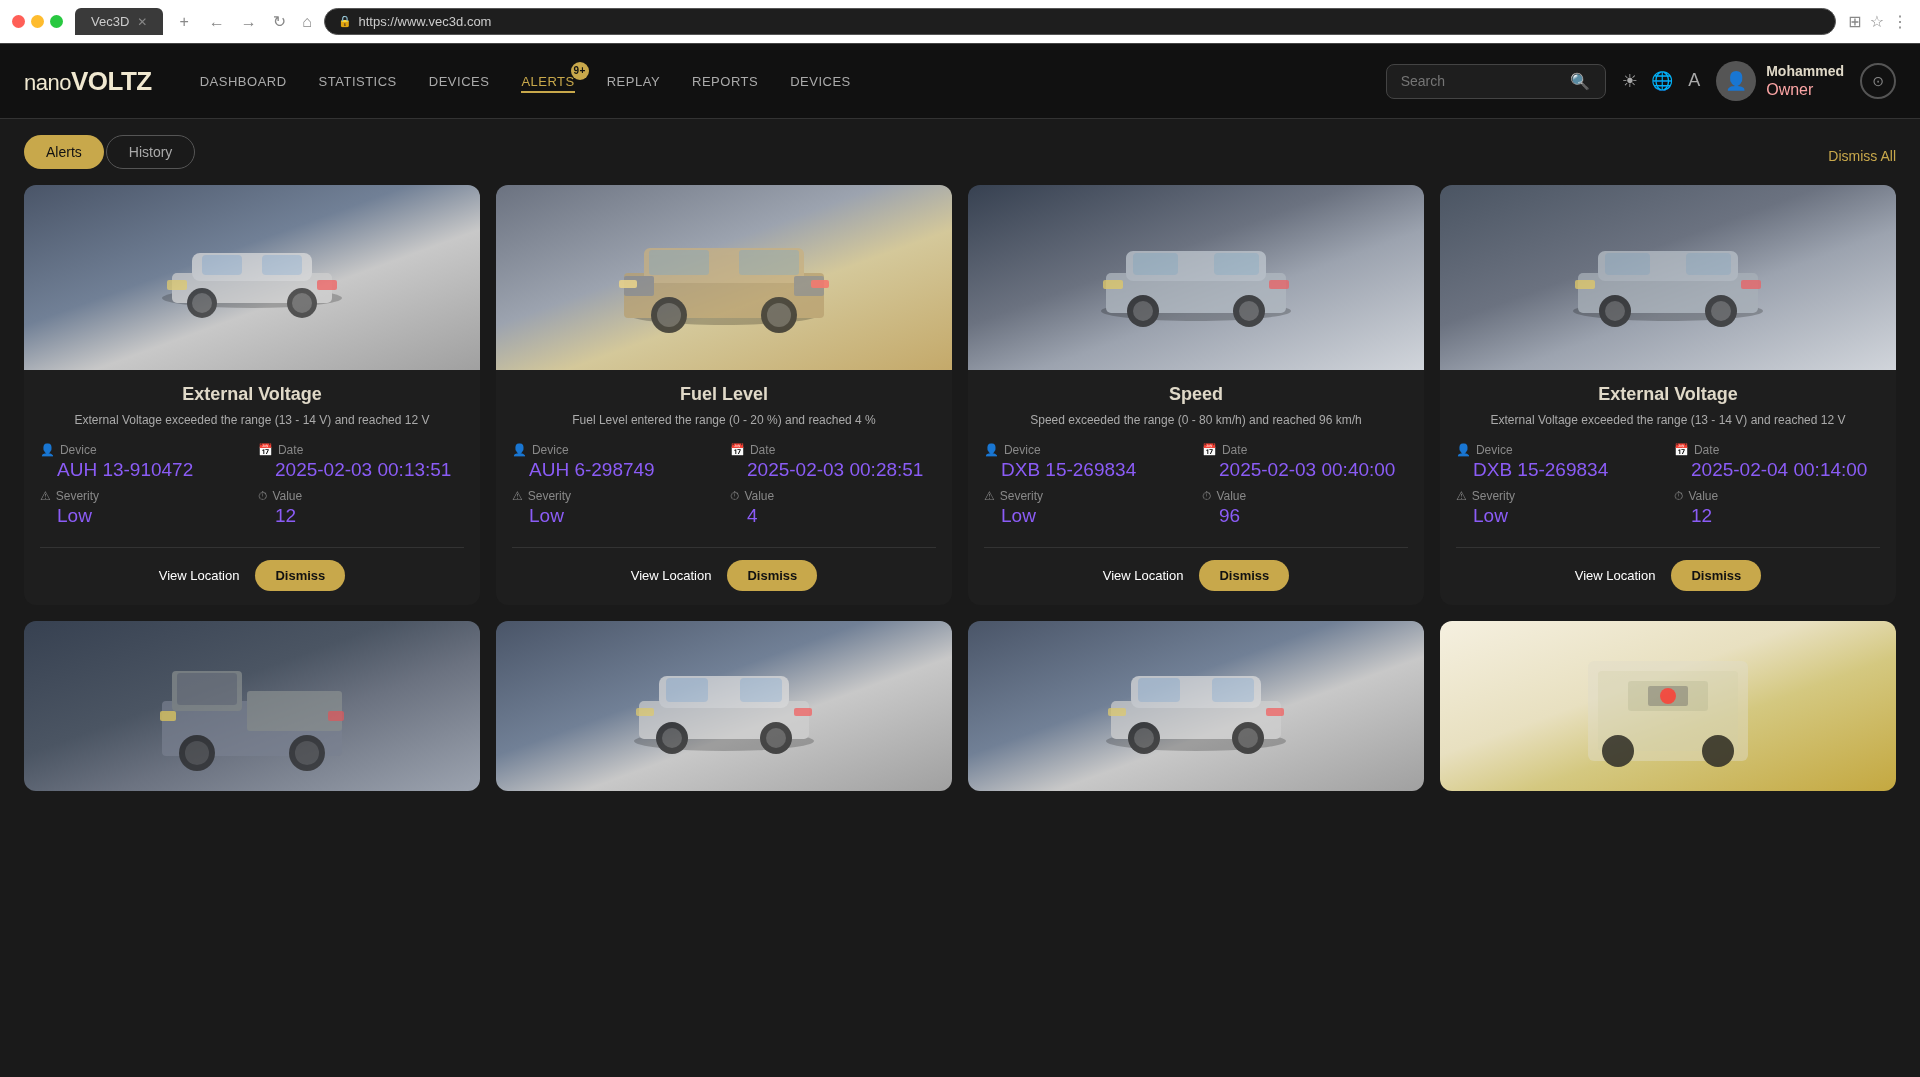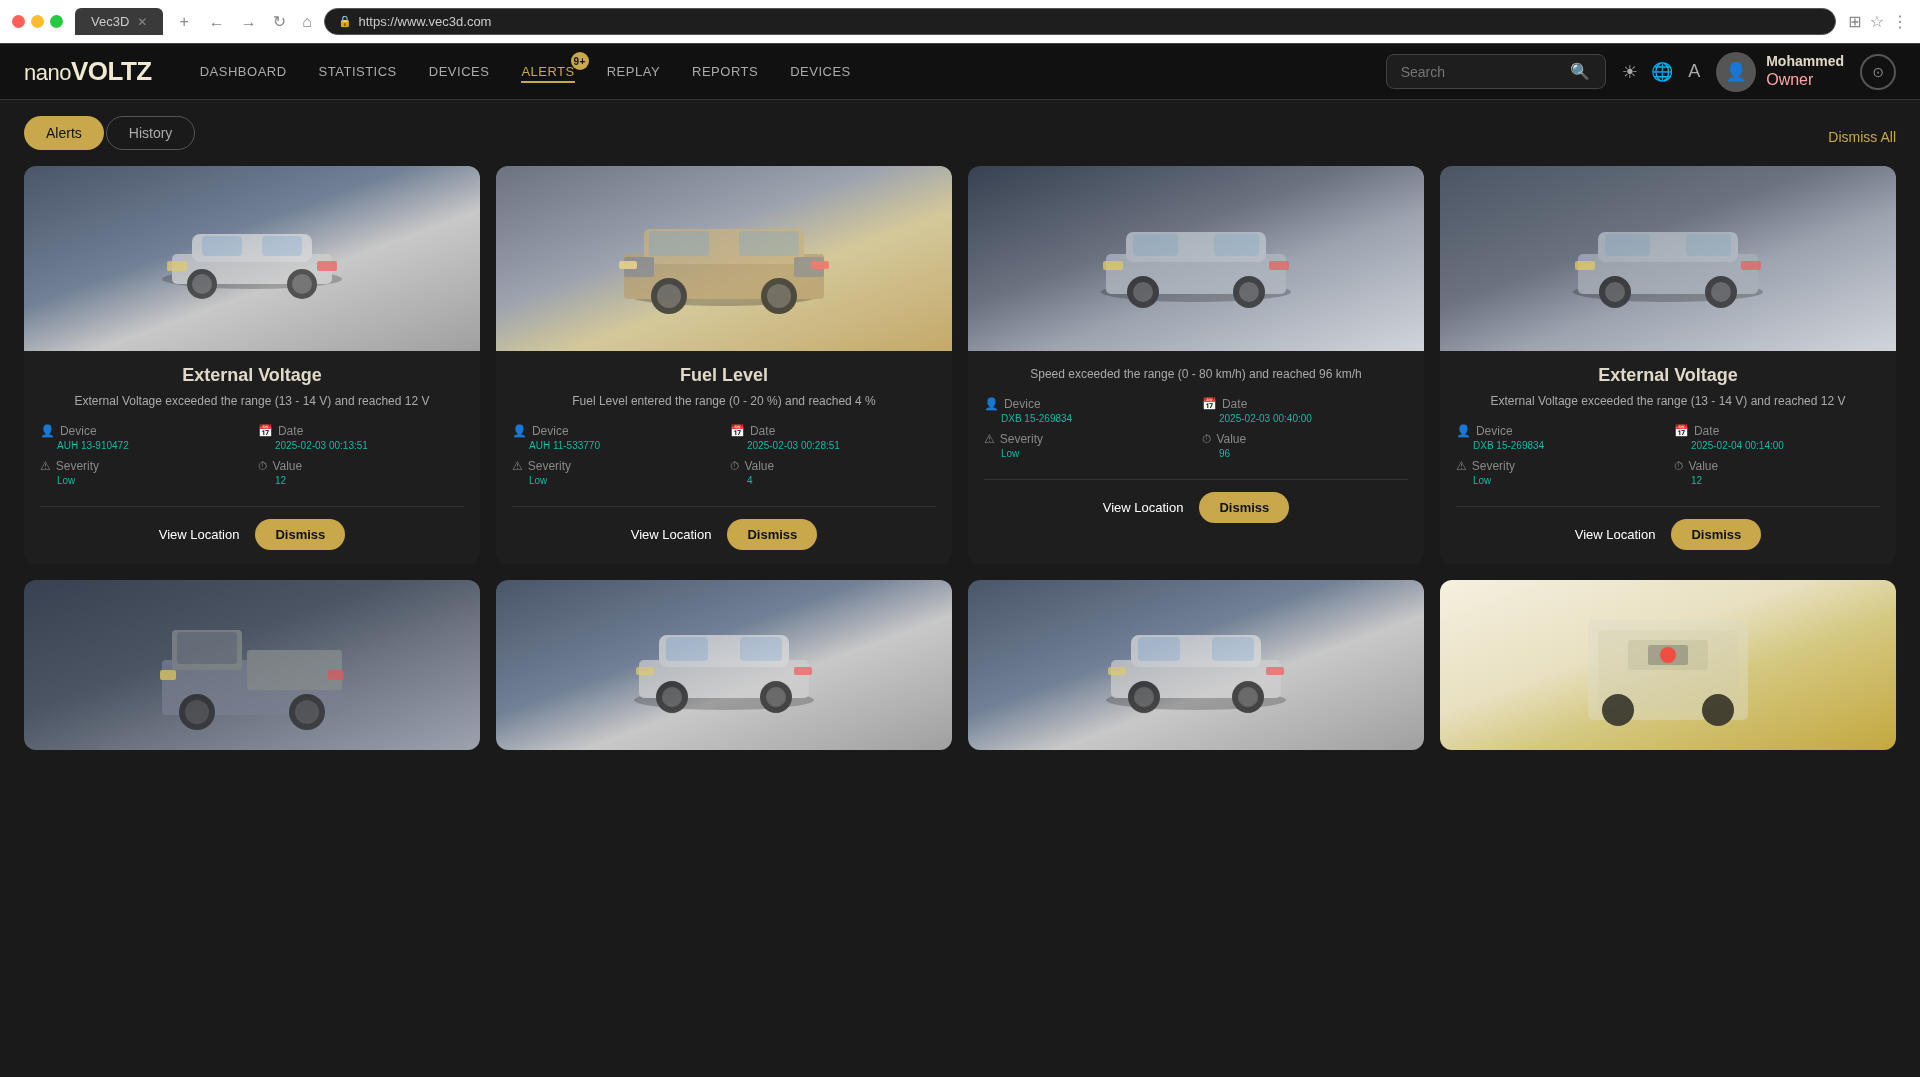--- a/index.html
+++ b/index.html
@@ -58,21 +58,21 @@
     }
     .url-lock { font-size: 11px; color: #888; }
     .browser-actions { display: flex; gap: 8px; color: #888; font-size: 16px; }
 
     
     .app-header {
       background: #111;
       display: flex;
       align-items: center;
       padding: 12px 24px;
-      height: 56px;
+      height: 75px;
       border-bottom: 1px solid #333;
     }
     .logo {
       font-size: 26px;
       font-weight: 700;
       color: #f0e8d0;
       letter-spacing: -0.5px;
       margin-right: 48px;
       white-space: nowrap;
     }
@@ -279,22 +279,22 @@
     }
     .meta-label-row {
       display: flex;
       align-items: center;
       gap: 5px;
       color: #888;
       font-size: 12px;
     }
     .meta-icon { font-size: 12px; }
     .meta-value {
-      font-size: 10px;
-      color: #14b8a6;
+      font-size: 19px;
+      color: #8b5cf6;
       padding-left: 17px;
     }
     .card-divider {
       border: none;
       border-top: 1px solid #333;
       margin: 6px 0 12px;
     }
     .card-actions {
       display: flex;
       align-items: center;
@@ -493,21 +493,21 @@
       </div>
       <div class="card-body">
         <div class="card-title">Fuel Level</div>
         <div class="card-description">Fuel Level entered the range (0 - 20 %) and reached 4 %</div>
         <div class="card-meta">
           <div class="meta-item">
             <div class="meta-label-row">
               <span class="meta-icon">👤</span>
               <span>Device</span>
             </div>
-            <div class="meta-value">AUH 11-533770</div>
+            <div class="meta-value">AUH 6-298749</div>
           </div>
           <div class="meta-item">
             <div class="meta-label-row">
               <span class="meta-icon">📅</span>
               <span>Date</span>
             </div>
             <div class="meta-value">2025-02-03 00:28:51</div>
           </div>
           <div class="meta-item">
             <div class="meta-label-row">
@@ -542,20 +542,21 @@
           <rect x="123" y="30" width="45" height="22" rx="4" fill="#90b8d0" opacity="0.5"></rect>
           <circle cx="52" cy="88" r="16" fill="#222"></circle>
           <circle cx="52" cy="88" r="10" fill="#555"></circle>
           <circle cx="158" cy="88" r="16" fill="#222"></circle>
           <circle cx="158" cy="88" r="10" fill="#555"></circle>
           <rect x="12" y="57" width="20" height="9" rx="2" fill="#ffe060" opacity="0.8"></rect>
           <rect x="178" y="57" width="20" height="9" rx="2" fill="#ff5050" opacity="0.8"></rect>
         </svg>
       </div>
       <div class="card-body">
+        <div class="card-title">Speed</div>
         <div class="card-description">Speed exceeded the range (0 - 80 km/h) and reached 96 km/h</div>
         <div class="card-meta">
           <div class="meta-item">
             <div class="meta-label-row">
               <span class="meta-icon">👤</span>
               <span>Device</span>
             </div>
             <div class="meta-value">DXB 15-269834</div>
           </div>
           <div class="meta-item">

